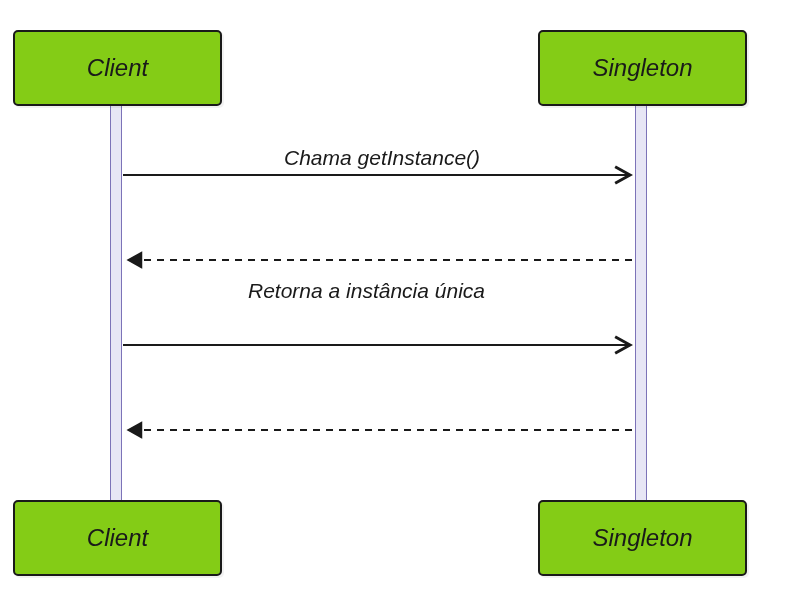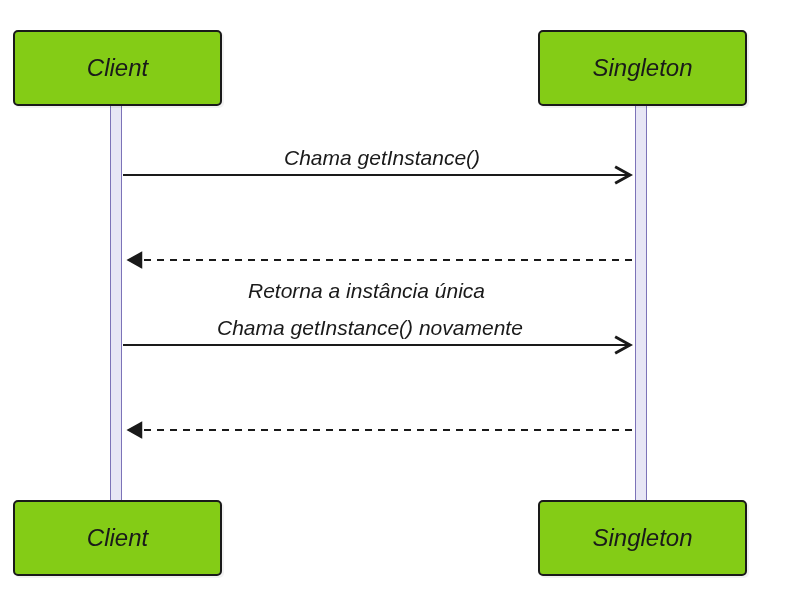--- a/index.html
+++ b/index.html
@@ -67,21 +67,20 @@
 
   <div class="participant-box" style="left:13px; top:500px; width:205px; height:72px;">
     <span>Client</span>
   </div>
   <div class="participant-box" style="left:538px; top:500px; width:205px; height:72px;">
     <span>Singleton</span>
   </div>
 
   <div class="msg-label" style="left:284px; top:146px;text-align:center;">Chama getInstance()</div>
   <div class="msg-label" style="left:248px; top:231px;margin-top:48px;">Retorna a instância única</div>
-  <div class="msg-label" style="left:217px; top:316px;">Chama getInstance() novamente</div>
 
   <svg class="arrows" viewBox="0 0 800 600">
     <defs>
       <marker id="arrowOpen" viewBox="0 0 12 12" refX="10" refY="6" markerWidth="9" markerHeight="9" orient="auto-start-reverse">
         <path d="M1,1 L10,6 L1,11" fill="none" stroke="#1a1a1a" stroke-width="1.8"></path>
       </marker>
       <marker id="arrowSolid" viewBox="0 0 12 12" refX="10" refY="6" markerWidth="9" markerHeight="9" orient="auto-start-reverse">
         <path d="M1,1 L10,6 L1,11 Z" fill="#1a1a1a" stroke="#1a1a1a" stroke-width="1"></path>
       </marker>
     </defs>

